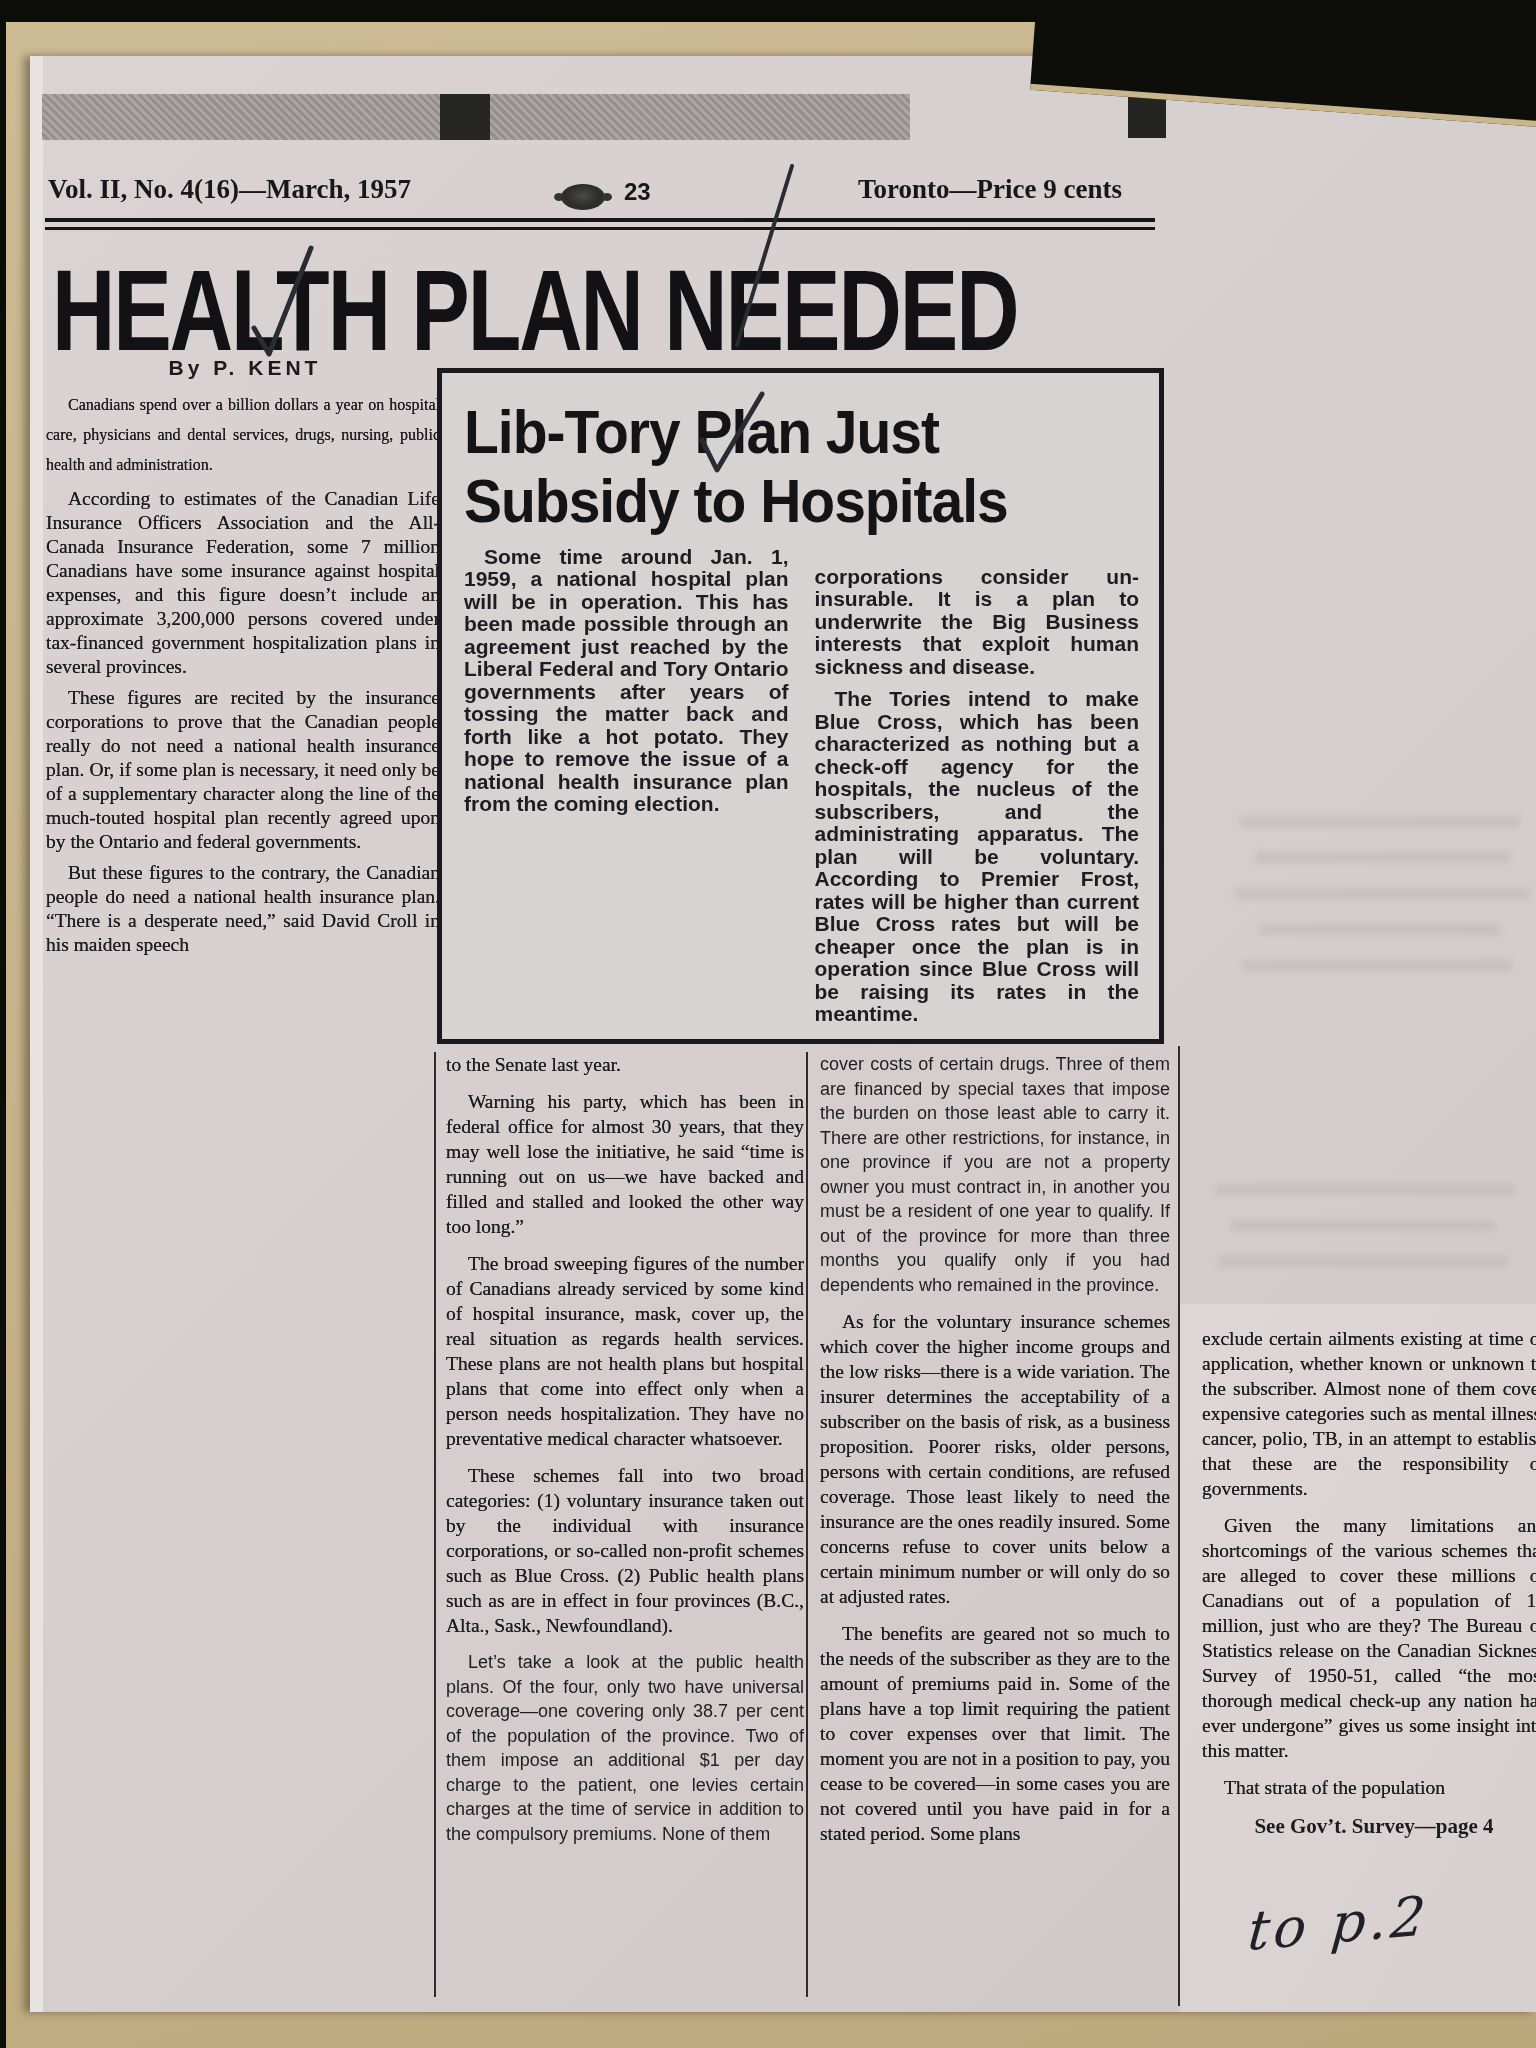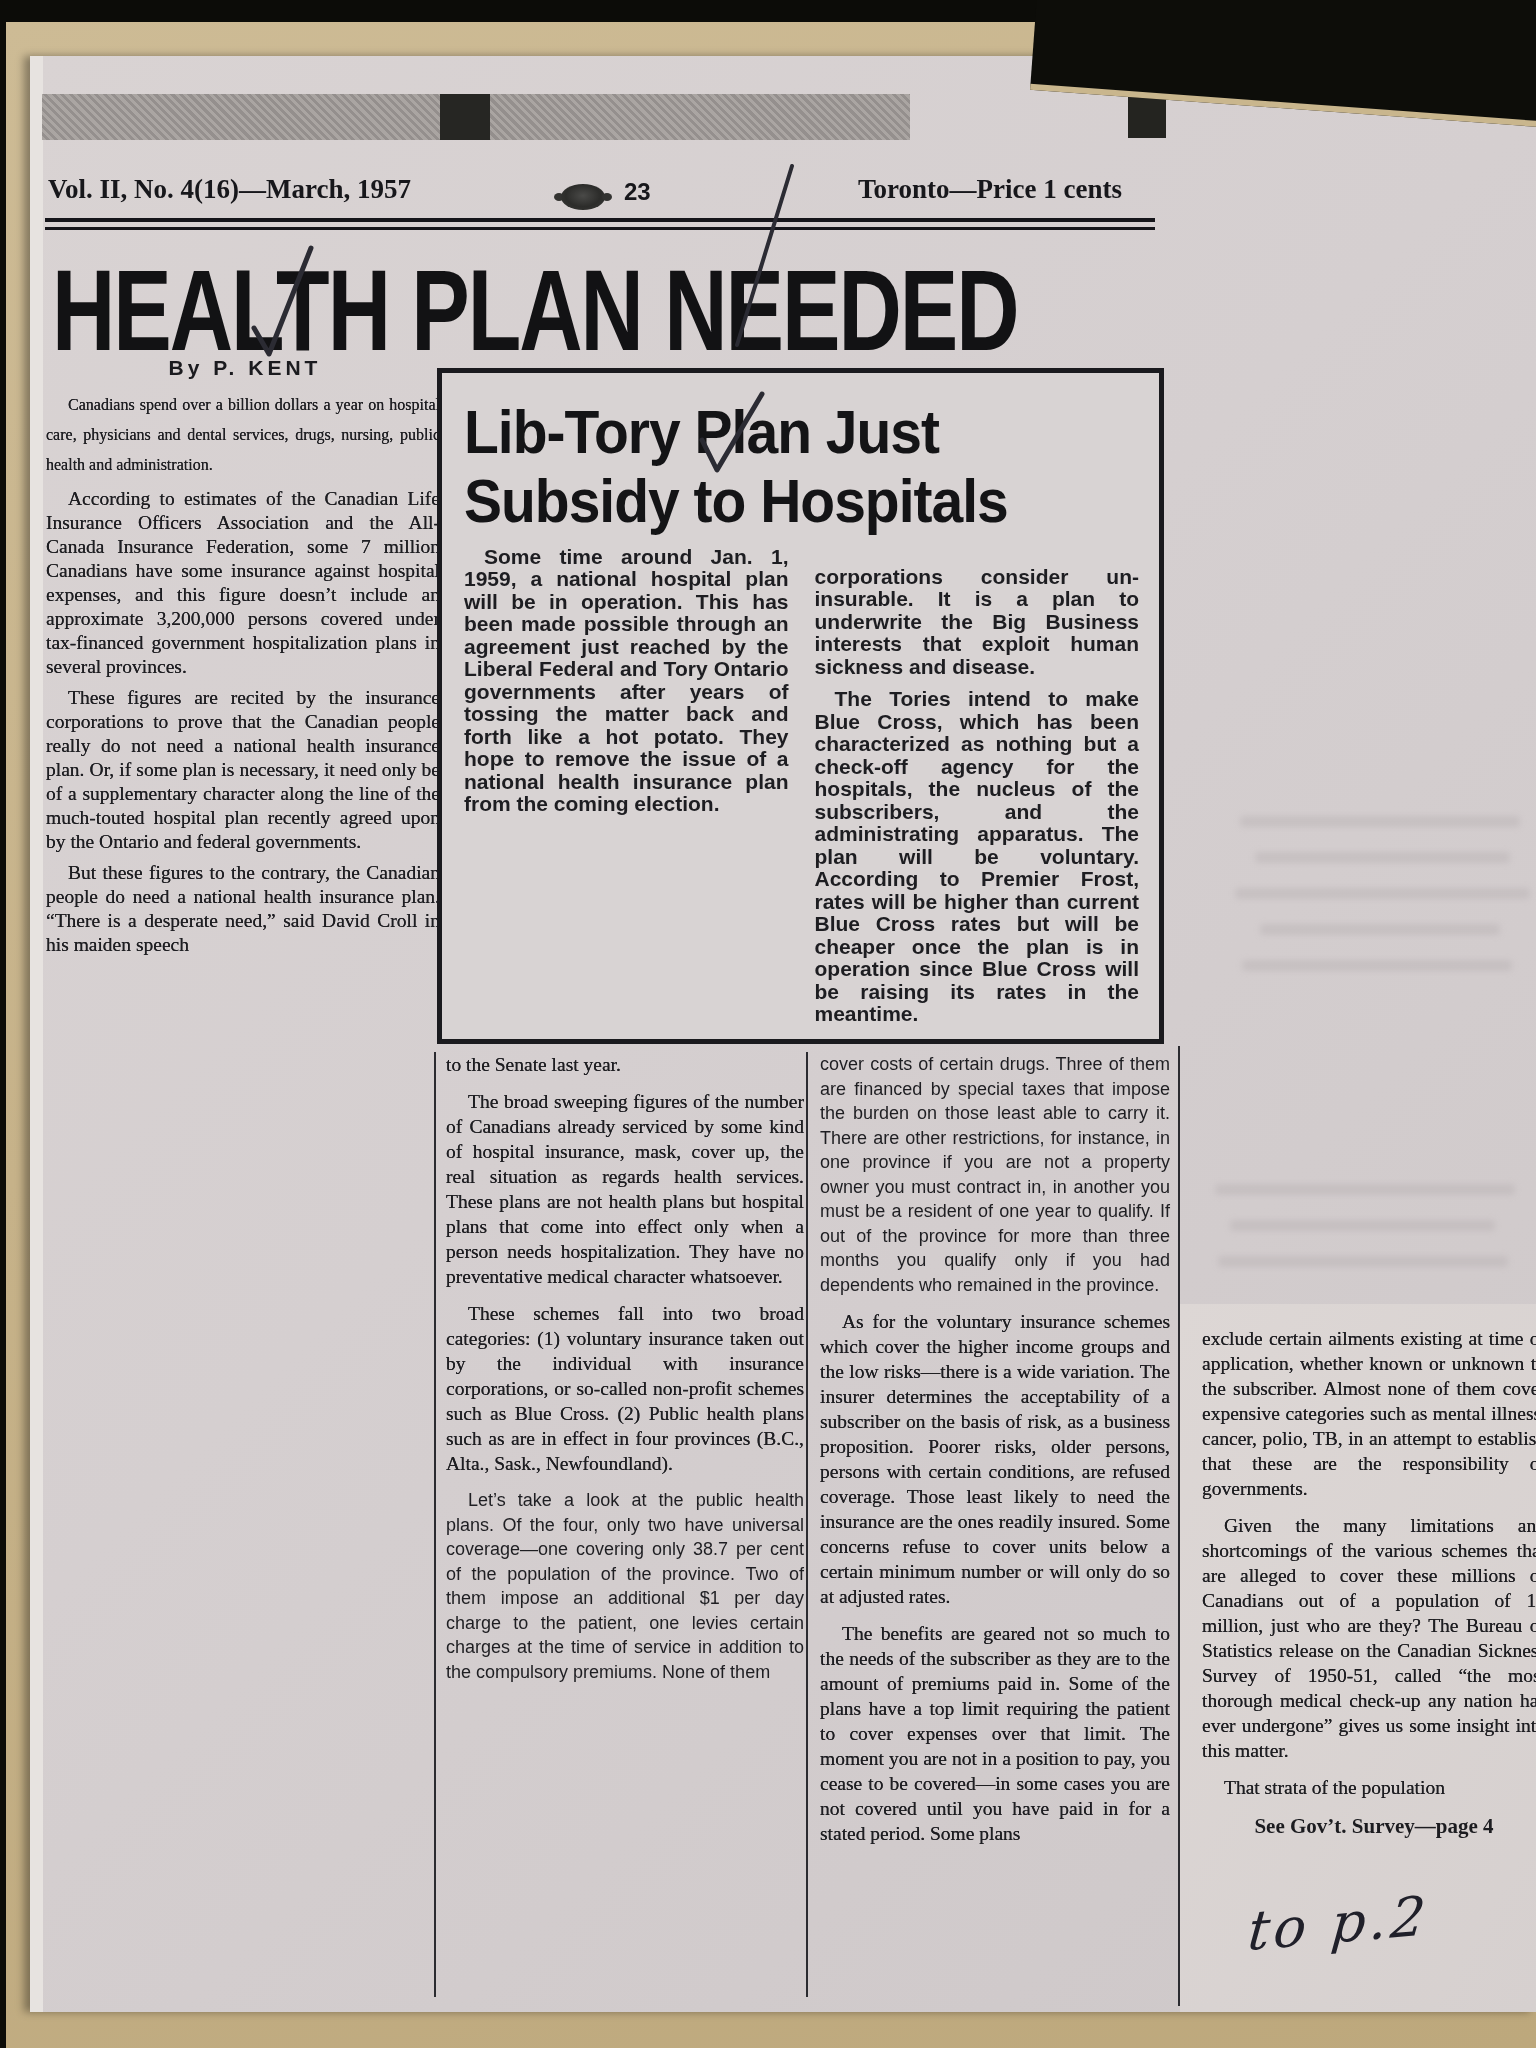--- a/index.html
+++ b/index.html
@@ -134,21 +134,21 @@
   <div class="band-dark2"></div>
 
   <div class="masthead">
     <span class="vol">Vol. II, No. 4(16)—March, 1957</span>
     <span class="bug">
       <span class="l"></span>
         <span class="mid"></span>
         <span class="r"></span>
     </span>
     <span class="pageno">23</span>
-    <span class="toronto">Toronto—Price 1 cents</span>
+    <span class="toronto">Toronto—Price 9 cents</span>
   </div>
   <div class="masthead-rule"></div>
 
   <div class="headline">HEALTH PLAN NEEDED</div>
 
   <div class="byline">By P. KENT</div>
 
   <div class="leftcol">
     <p class="lede">Canadians spend over a billion dollars a year on hospital care, physicians and dental services, drugs, nursing, public health and administration.</p>
     <p>According to estimates of the Canadian Life Insurance Officers Association and the All-Canada Insurance Federation, some 7 million Canadians have some insurance against hospital expenses, and this figure doesn’t include an approximate 3,200,000 persons covered under tax-financed government hospitalization plans in several provinces.</p>
@@ -171,20 +171,21 @@
       </div>
     </div>
   </div>
 
   <div class="vrule" id="rule-c"></div>
   <div class="vrule" id="rule-a"></div>
   <div class="vrule" id="rule-b"></div>
 
   <div class="col" id="col2">
     <p class="noindent">to the Senate last year.</p>
+    <p>Warning his party, which has been in federal office for almost 30 years, that they may well lose the initiative, he said “time is running out on us—we have backed and filled and stalled and looked the other way too long.”</p>
     <p>The broad sweeping figures of the number of Canadians already serviced by some kind of hospital insurance, mask, cover up, the real situation as regards health services.  These plans are not health plans but hospital plans that come into effect only when a person needs hospitalization.  They have no preventative medical character whatsoever.</p>
     <p>These schemes fall into two broad categories: (1) voluntary insurance taken out by the individual with insurance corporations, or so-called non-profit schemes such as Blue Cross. (2) Public health plans such as are in effect in four provinces (B.C., Alta., Sask., Newfoundland).</p>
     <p class="sansb">Let’s take a look at the public health plans. Of the four, only two have universal coverage—one covering only 38.7 per cent of the population of the province. Two of them impose an additional $1 per day charge to the patient, one levies certain charges at the time of service in addition to the compulsory premiums.  None of them</p>
   </div>
 
   <div class="col" id="col3">
     <p class="noindent sansb">cover costs of certain drugs.  Three of them are financed by special taxes that impose the burden on those least able to carry it.  There are other restrictions, for instance, in one province if you are not a property owner you must contract in, in another you must be a resident of one year to qualify.  If out of the province for more than three months you qualify only if you had dependents who remained in the province.</p>
     <p>As for the voluntary insurance schemes which cover the higher income groups and the low risks—there is a wide variation.  The insurer determines the acceptability of a subscriber on the basis of risk, as a business proposition.  Poorer risks, older persons, persons with certain conditions, are refused coverage.  Those least likely to need the insurance are the ones readily insured.  Some concerns refuse to cover units below a certain minimum number or will only do so at adjusted rates.</p>
     <p>The benefits are geared not so much to the needs of the subscriber as they are to the amount of premiums paid in.  Some of the plans have a top limit requiring the patient to cover expenses over that limit.  The moment you are not in a position to pay, you cease to be covered—in some cases you are not covered until you have paid in for a stated period.  Some plans</p>
   </div>

